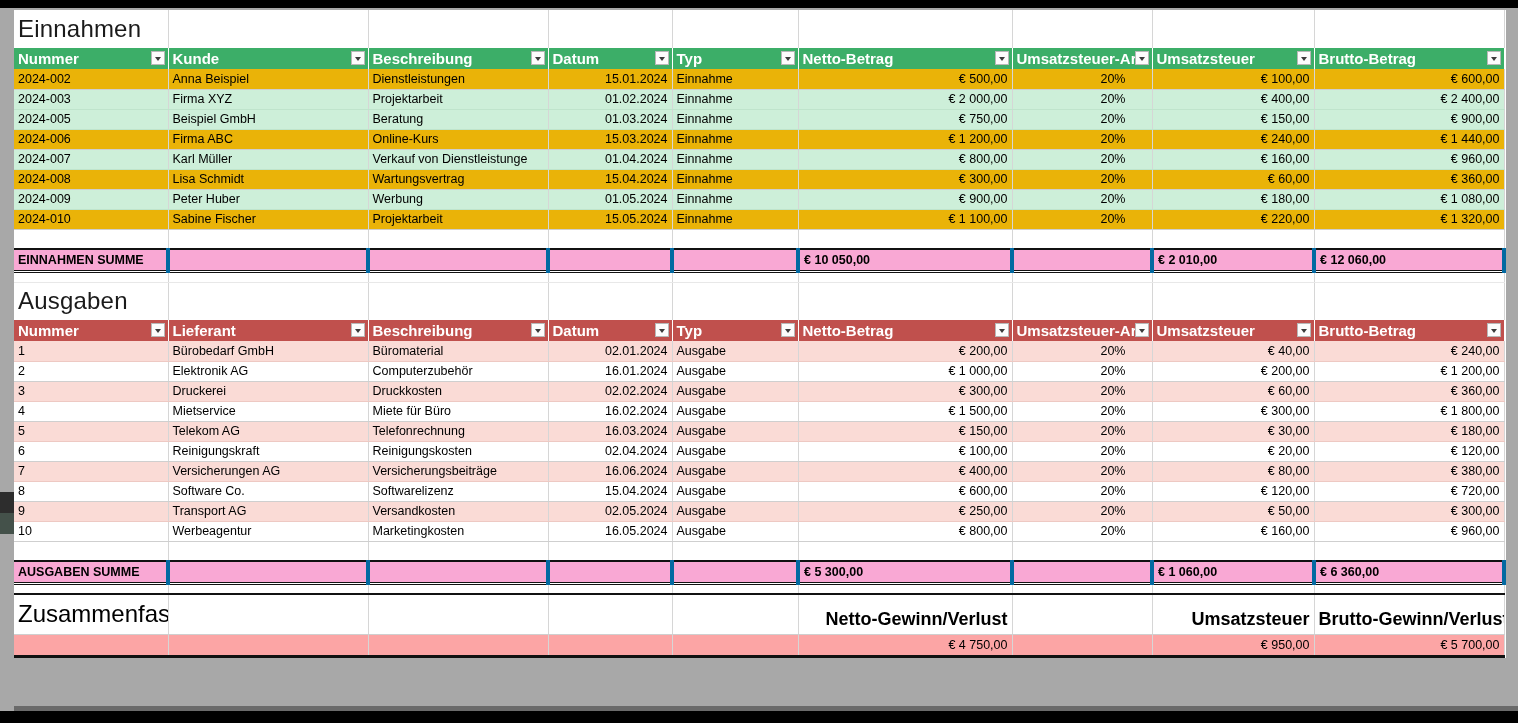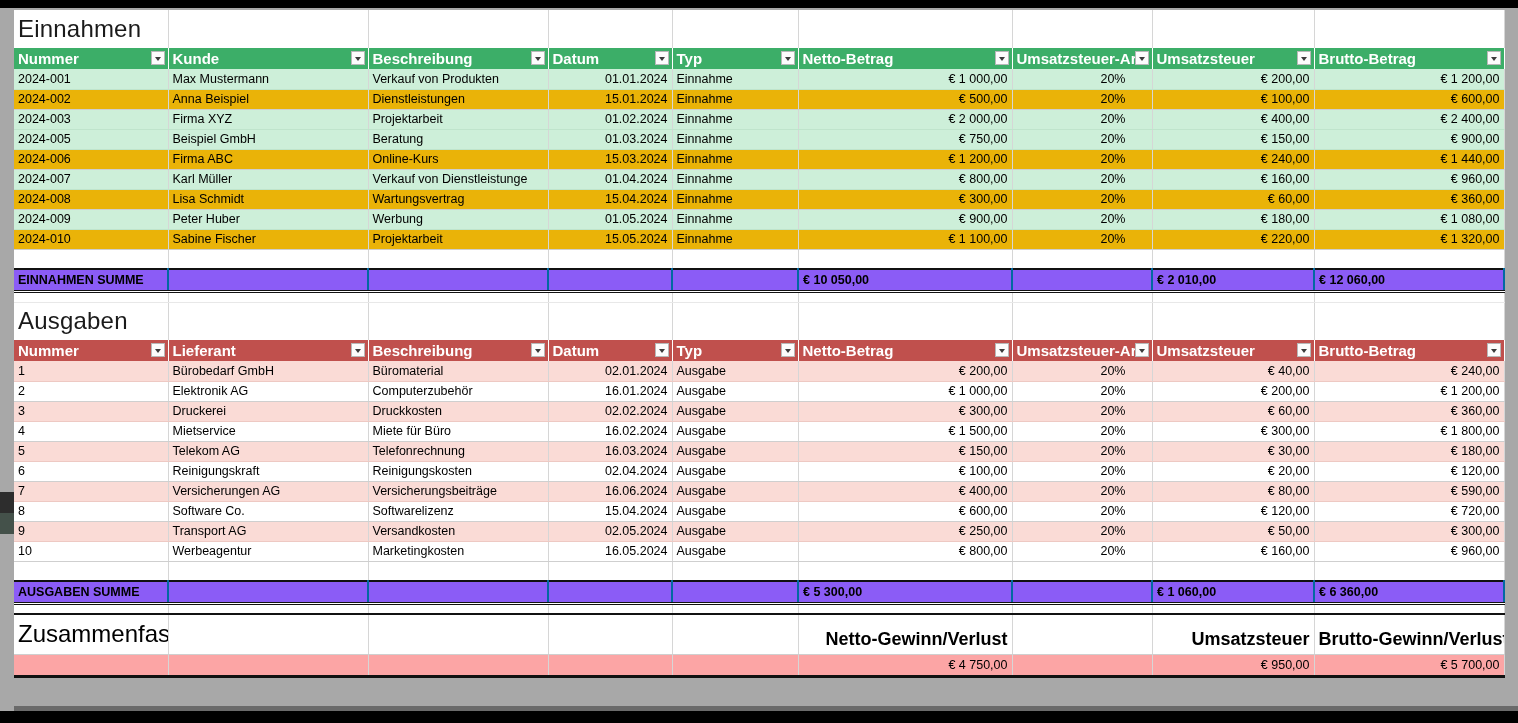--- a/index.html
+++ b/index.html
@@ -123,24 +123,24 @@
 
   td.num{text-align:right;}
   td.ctr{text-align:right;padding-right:26px;}
   td.lft{text-align:left;}
 
   
   tr.sum td{
     height:22px;
     font-weight:bold;
     font-size:12.5px;
-    background:#8b5cf6;
+    background:#f9a8d4;
     border-top:2px solid #111;
     border-bottom:3px double #111;
-    border-right:2px solid #0369a1;
+    border-right:4px solid #0369a1;
   }
   tr.sum td.num{text-align:left;}
 
   
   tr.zz-top td{border-top:2.5px solid #111;}
   tr.zz-hdr td{
     height:40px;
     font-size:18px;
     font-weight:bold;
     text-align:right;
@@ -210,31 +210,20 @@
               <td>Nummer<span class="filterbtn"></span></td>
               <td>Kunde<span class="filterbtn"></span></td>
               <td>Beschreibung<span class="filterbtn"></span></td>
               <td>Datum<span class="filterbtn"></span></td>
               <td>Typ<span class="filterbtn"></span></td>
               <td>Netto-Betrag<span class="filterbtn"></span></td>
               <td>Umsatzsteuer-Art<span class="filterbtn"></span></td>
               <td>Umsatzsteuer<span class="filterbtn"></span></td>
               <td>Brutto-Betrag<span class="filterbtn"></span></td>
             </tr>
-            <tr class="r-green-a">
-              <td class="lft">2024-001</td>
-              <td class="lft">Max Mustermann</td>
-              <td class="lft">Verkauf von Produkten</td>
-              <td class="num">01.01.2024</td>
-              <td class="lft">Einnahme</td>
-              <td class="num">€ 1 000,00</td>
-              <td class="ctr">20%</td>
-              <td class="num">€ 200,00</td>
-              <td class="num">€ 1 200,00</td>
-            </tr>
             <tr class="r-green-b">
               <td class="lft">2024-002</td>
               <td class="lft">Anna Beispiel</td>
               <td class="lft">Dienstleistungen</td>
               <td class="num">15.01.2024</td>
               <td class="lft">Einnahme</td>
               <td class="num">€ 500,00</td>
               <td class="ctr">20%</td>
               <td class="num">€ 100,00</td>
               <td class="num">€ 600,00</td>
@@ -439,21 +428,21 @@
             </tr>
             <tr class="r-red-a">
               <td class="lft">7</td>
               <td class="lft">Versicherungen AG</td>
               <td class="lft">Versicherungsbeiträge</td>
               <td class="num">16.06.2024</td>
               <td class="lft">Ausgabe</td>
               <td class="num">€ 400,00</td>
               <td class="ctr">20%</td>
               <td class="num">€ 80,00</td>
-              <td class="num">€ 590,00</td>
+              <td class="num">€ 380,00</td>
             </tr>
             <tr class="r-red-b">
               <td class="lft">8</td>
               <td class="lft">Software Co.</td>
               <td class="lft">Softwarelizenz</td>
               <td class="num">15.04.2024</td>
               <td class="lft">Ausgabe</td>
               <td class="num">€ 600,00</td>
               <td class="ctr">20%</td>
               <td class="num">€ 120,00</td>

